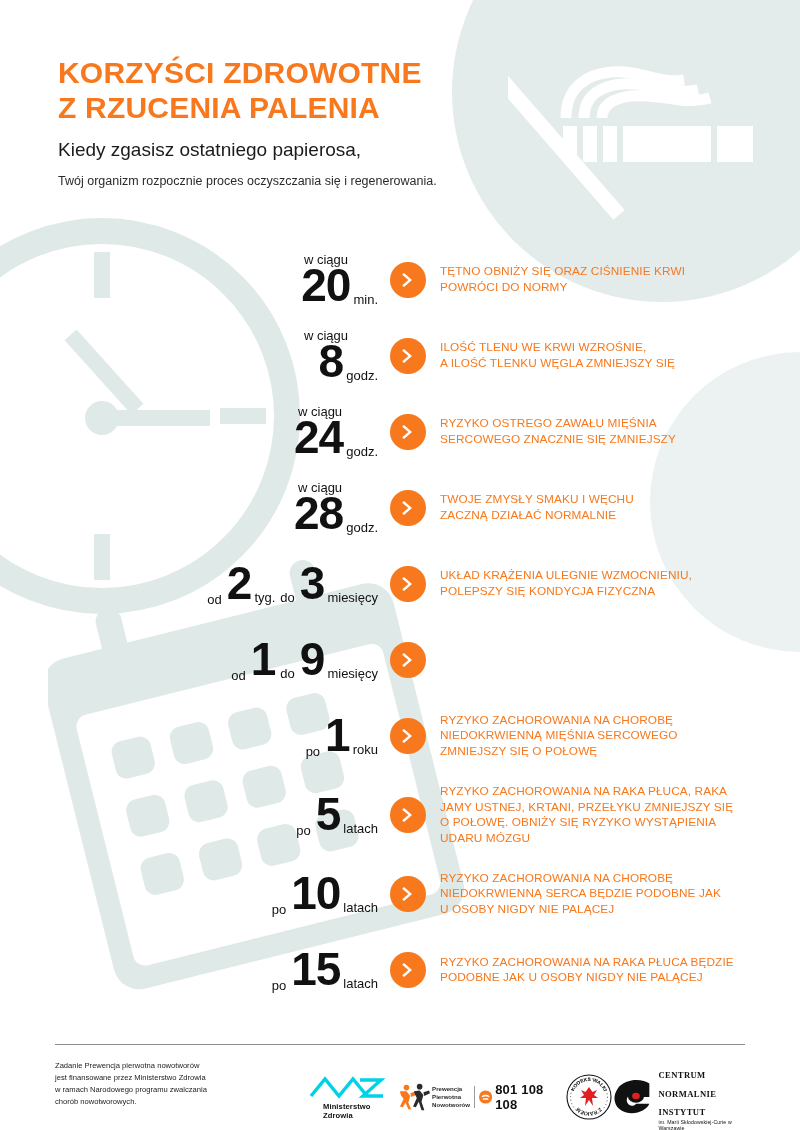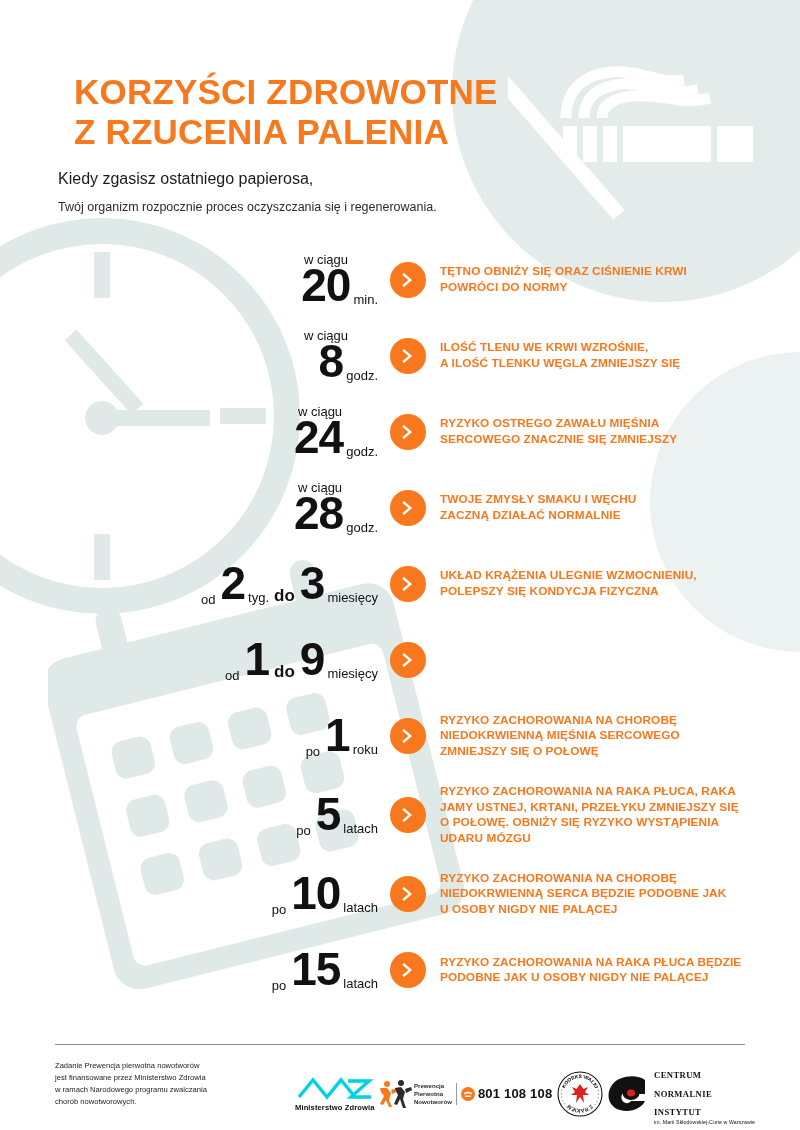--- a/index.html
+++ b/index.html
@@ -65,32 +65,32 @@
   
   .header {
     position: absolute;
     z-index: 3;
     left: 58px;
     top: 56px;
     width: 520px;
   }
   .title {
     color: #f7781d;
-    font-size: 35px;
+    font-size: 30px;
     font-weight: 700;
     line-height: 1.15;
     letter-spacing: .2px;
-    margin: 16px;
+    margin: 0;
     text-transform: uppercase;
   }
   .title .l2 { display: block; }
   .subtitle {
     margin: 14px 0 11px 0;
     color: #1b1b1b;
-    font-size: 16px;
+    font-size: 19px;
     font-weight: 400;
     line-height: 1.2;
   }
   .subtitle2 {
     margin: 9px 0 0 0;
     color: #2b2b2b;
     font-size: 12.5px;
     font-weight: 400;
     line-height: 1.3;
   }
@@ -157,23 +157,23 @@
     font-size: 13px;
     color: #111;
     font-weight: 400;
     line-height: 1;
     margin-left: 3px;
     align-self: flex-end;
     position: relative;
     top: -2px;
   }
   .mid {
-    font-size: 17px;
-    color: #111;
-    font-weight: 700;
+    font-size: 13px;
+    color: #111;
+    font-weight: 400;
     line-height: 1;
     margin: 0 5px;
     align-self: flex-end;
     position: relative;
     top: -2px;
   }
 
   .arrow {
     flex: 0 0 36px;
     width: 36px;
@@ -184,21 +184,21 @@
     align-items: center;
     justify-content: center;
     margin: 0 14px 0 0;
   }
   .arrow svg { display: block; }
 
   .benefit {
     flex: 1 1 auto;
     color: #f7781d;
     font-size: 11.8px;
-    font-weight: 700;
+    font-weight: 400;
     line-height: 1.32;
     letter-spacing: .1px;
     text-transform: uppercase;
     padding-right: 12px;
   }
 
   
   .footer-rule {
     position: absolute;
     z-index: 3;
@@ -234,20 +234,21 @@
   }
   .logo { display: flex; align-items: center; }
 
   .mz-logo { flex-direction: column; align-items: center; }
   .mz-name {
     font-size: 7.6px;
     font-weight: 700;
     color: #111;
     margin-top: 2px;
     letter-spacing: .1px;
+    margin-left: 28px;
   }
 
   .ppn-logo { align-items: center; }
   .ppn-text {
     font-size: 6.1px;
     font-weight: 700;
     color: #2b2b2b;
     line-height: 1.28;
     margin-left: 2px;
   }

